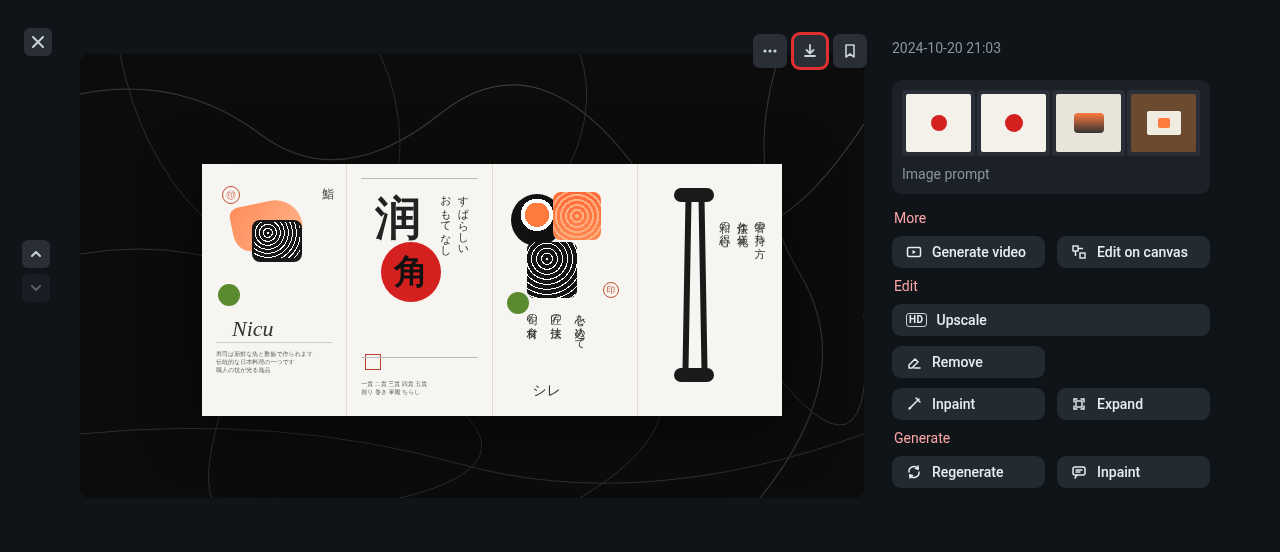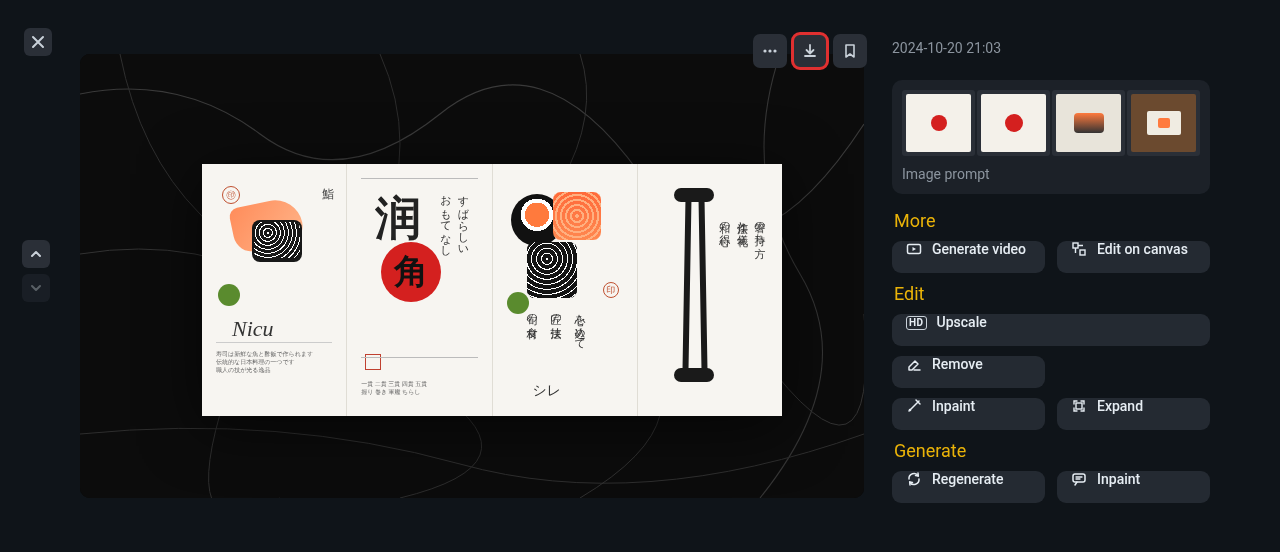--- a/index.html
+++ b/index.html
@@ -173,37 +173,37 @@
   .thumb-inner {
     position:absolute; inset:4px; background:#f4f1ea; border-radius:2px;
     display:flex; align-items:center; justify-content:center;
   }
   .prompt-label {
     color: #8b949e;
     font-size: 14px;
   }
 
   .section-label {
-    color: #eab308;
-    font-size: 18px;
+    color: #fca5a5;
+    font-size: 14px;
     margin: 4px 0 10px 2px;
   }
 
   .btn-row {
     display: flex;
     gap: 12px;
     margin-bottom: 10px;
   }
   .action-btn {
     flex: 1;
     background: #242a32;
     border-radius: 9px;
     height: 25px;
     display: flex;
-    align-items: flex-end;
+    align-items: center;
     gap: 10px;
     padding: 16px 14px;
     cursor: pointer;
     color: #e6edf3;
     font-size: 14px;
     font-weight: 500;
   }
   .action-btn svg, .action-btn .ic { flex-shrink: 0; }
   .hd-badge {
     font-size: 10px; font-weight: 700; letter-spacing: 0.5px;

